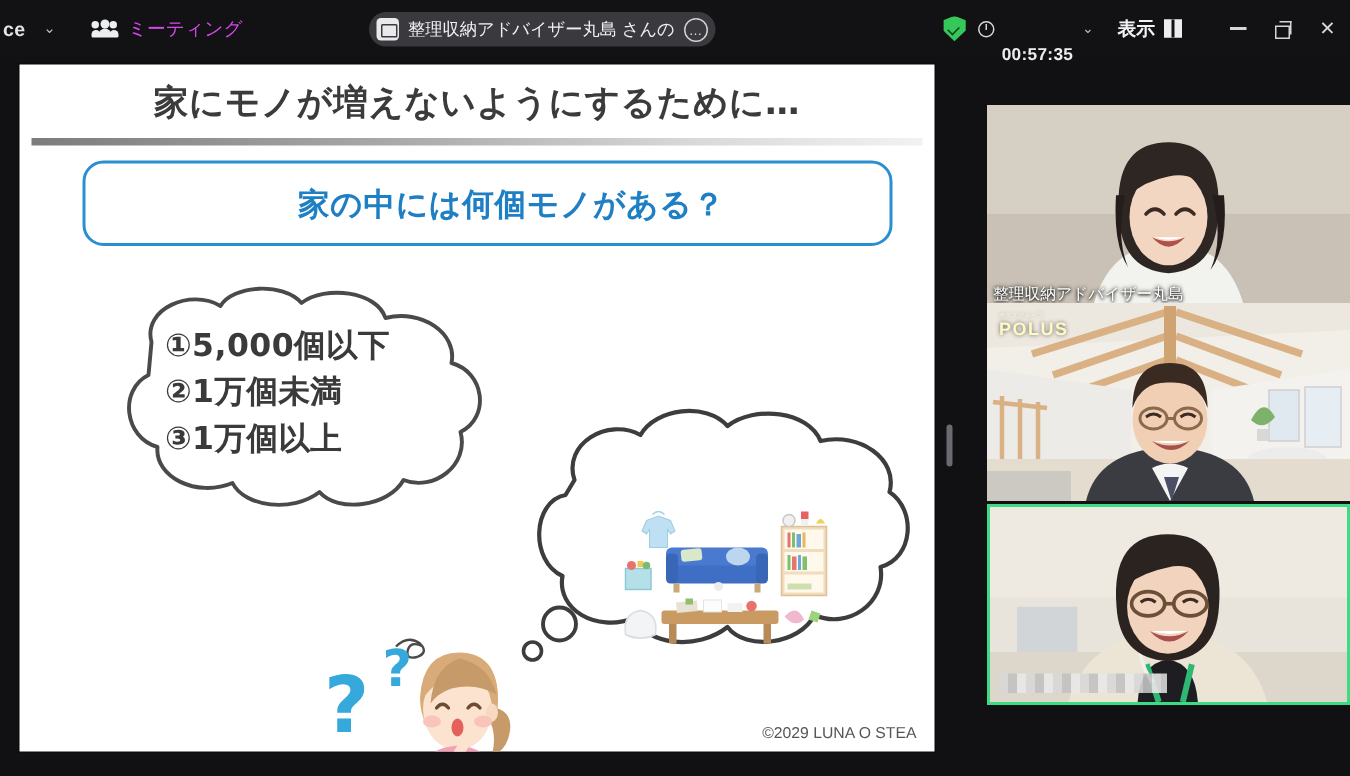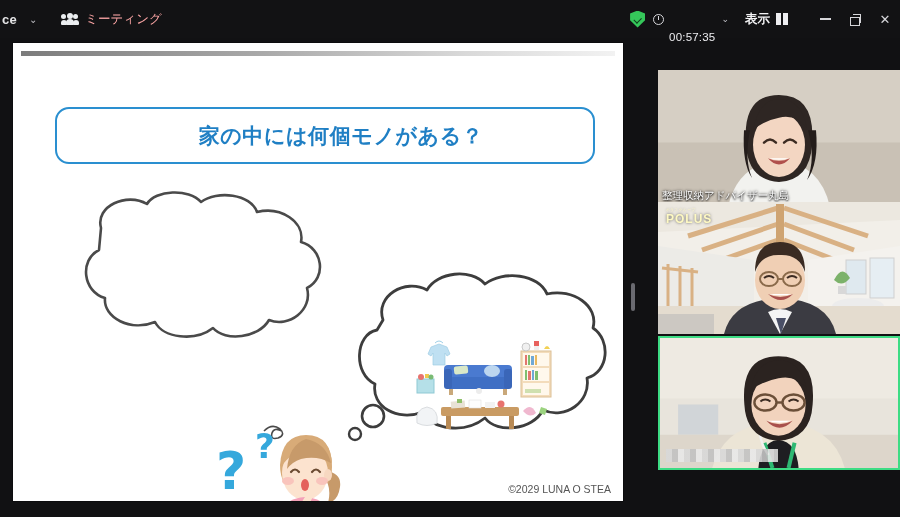--- a/index.html
+++ b/index.html
@@ -14,21 +14,21 @@
   
   .topbar {
     position: absolute; left: 0; top: 0; width: 900px; height: 38px;
     background: #121214;
     display: flex; align-items: center;
   }
   .tb-left { display: flex; align-items: center; gap: 10px; padding-left: 2px; }
   .tb-appname { color: #e4e4e6; font-size: 13px; font-weight: 700; letter-spacing: .2px; }
   .tb-chevron { color: #bdbdc2; font-size: 10px; padding: 0 2px; }
   .tb-meeting { display: flex; align-items: center; gap: 7px; margin-left: 12px; }
-  .tb-meeting-label { color: #fca5a5; font-size: 12.5px; }
+  .tb-meeting-label { color: #d946ef; font-size: 12.5px; }
   .people-ico { width: 17px; height: 13px; position: relative; display:inline-block; }
   .people-ico i { position: absolute; background: #eceef1; border-radius: 50%; }
   .people-ico i.h1 { width:5px;height:5px; left:0; top:1px; }
   .people-ico i.h2 { width:6px;height:6px; left:5.5px; top:0px; }
   .people-ico i.h3 { width:5px;height:5px; left:12px; top:1px; }
   .people-ico i.b1 { width:6px;height:5px; left:-.5px; top:7px; border-radius:3px 3px 1px 1px;}
   .people-ico i.b2 { width:8px;height:6px; left:4.5px; top:6.5px; border-radius:4px 4px 1px 1px;}
   .people-ico i.b3 { width:6px;height:5px; left:11.5px; top:7px; border-radius:3px 3px 1px 1px;}
 
   .tb-center { position: absolute; left: 246px; top: 8px; height: 23px;
@@ -46,21 +46,21 @@
   .tb-right { position: absolute; right: 0; top: 0; height: 38px; display: flex; align-items: center; }
   .shield { width: 15px; height: 17px; background: #35c75a;
      clip-path: polygon(50% 0%, 100% 18%, 100% 58%, 50% 100%, 0% 58%, 0% 18%);
      position: relative; margin-right: 8px; }
   .shield:after { content:""; position:absolute; left:3.5px; top:6px; width:6px; height:3.5px;
      border-left:1.6px solid #0f3d1c; border-bottom:1.6px solid #0f3d1c; transform: rotate(-45deg); }
   .clock-ico { width: 11px; height: 11px; border: 1.4px solid #d8d8dc; border-radius: 50%;
      position: relative; margin-right: 5px; }
   .clock-ico:after { content:""; position:absolute; left:4px; top:1.8px; width:1.2px; height:4px;
      background:#d8d8dc; }
-  .timer-text { color: #ededf0; font-size: 11.5px; font-weight: 400; letter-spacing: .2px; margin-top: 36px; }
+  .timer-text { color: #ededf0; font-size: 11.5px; font-weight: 700; letter-spacing: .2px; margin-top: 36px; }
   .timer-chev { color:#c2c2c8; font-size: 9px; margin-left: 6px; margin-right: 16px; }
   .view-label { color: #f2f2f4; font-size: 12.5px; font-weight: 700; }
   .view-ico { width: 12px; height: 12px; margin-left: 6px; margin-right: 22px;
      border: 1.4px solid #ededf0; background:#ededf0; position:relative; }
   .view-ico:after{content:"";position:absolute;left:4px;top:-1px;width:1.5px;height:12px;background:#121214;}
   .win-btn { width: 30px; height: 38px; display:flex; align-items:center; justify-content:center; }
   .min-glyph { width: 11px; height: 1.6px; background: #d6d6da; }
   .rest-glyph { width: 10px; height: 10px; position: relative; }
   .rest-glyph:before{content:"";position:absolute;left:0;top:2.5px;width:7.5px;height:7.5px;border:1.4px solid #d6d6da;}
   .rest-glyph:after{content:"";position:absolute;left:2.5px;top:0;width:7.5px;height:7.5px;border:1.4px solid #d6d6da;border-left:none;border-bottom:none;}
@@ -133,20 +133,25 @@
             <i class="h2"></i>
             <i class="h3"></i>
             <i class="b1"></i>
             <i class="b2"></i>
             <i class="b3"></i>
         </span>
         <span class="tb-meeting-label">ミーティング</span>
       </span>
     </div>
 
+    <div class="tb-center">
+      <span class="tb-share-ico"></span>
+      <span class="tb-center-label">整理収納アドバイザー丸島 さんの</span>
+      <span class="tb-more">…</span>
+    </div>
 
     <div class="tb-right">
       <span class="shield"></span>
       <span class="clock-ico"></span>
       <span class="timer-text">00:57:35</span>
       <span class="timer-chev">⌄</span>
       <span class="view-label">表示</span>
       <span class="view-ico"></span>
       <span class="win-btn">
           <span class="min-glyph"></span>
@@ -155,36 +160,40 @@
           <span class="rest-glyph"></span>
         </span>
       <span class="win-btn">
           <span class="close-glyph">✕</span>
         </span>
     </div>
   </div>
 
   <div class="slide-wrap">
 
+    <div class="slide-title">家にモノが増えないようにするために…</div>
     <div class="title-rule"></div>
 
     <div class="qbox">
       <span class="qbox-text">家の中には何個モノがある？</span>
     </div>
 
     <div class="cloud-left">
       <svg class="cloud-svg" viewBox="0 0 310 160">
         <path d="M46,40 C40,18 72,4 92,16 C100,2 134,0 146,14 C162,2 196,6 202,24
                  C226,18 250,34 246,54 C268,60 272,90 252,100 C258,122 234,140 214,132
                  C204,150 170,154 158,140 C140,154 108,150 100,134 C76,144 48,130 50,110
                  C28,104 24,72 44,62 Z" fill="#ffffff" stroke="#4a4a4a" stroke-width="2.6" stroke-linejoin="round"></path>
       </svg>
     </div>
 
     <div class="choices">
+      <div class="choice">①5,000個以下</div>
+      <div class="choice">②1万個未満</div>
+      <div class="choice">③1万個以上</div>
     </div>
 
     <div class="cloud-right">
       <svg class="cloud-svg" viewBox="0 0 270 175">
         <path d="M40,52 C32,28 62,10 84,22 C94,4 128,0 142,16 C160,2 196,6 204,26
                  C230,20 256,38 250,60 C268,72 266,104 244,110 C248,134 222,152 200,142
                  C190,162 154,166 142,150 C122,166 88,162 80,144 C54,154 28,138 32,116
                  C10,106 12,66 34,62 Z" fill="#ffffff" stroke="#3d3d3d" stroke-width="2.8" stroke-linejoin="round"></path>
         <circle cx="30" cy="148" r="11" fill="#fff" stroke="#3d3d3d" stroke-width="2.6"></circle>
         <circle cx="12" cy="166" r="6" fill="#fff" stroke="#3d3d3d" stroke-width="2.4"></circle>

